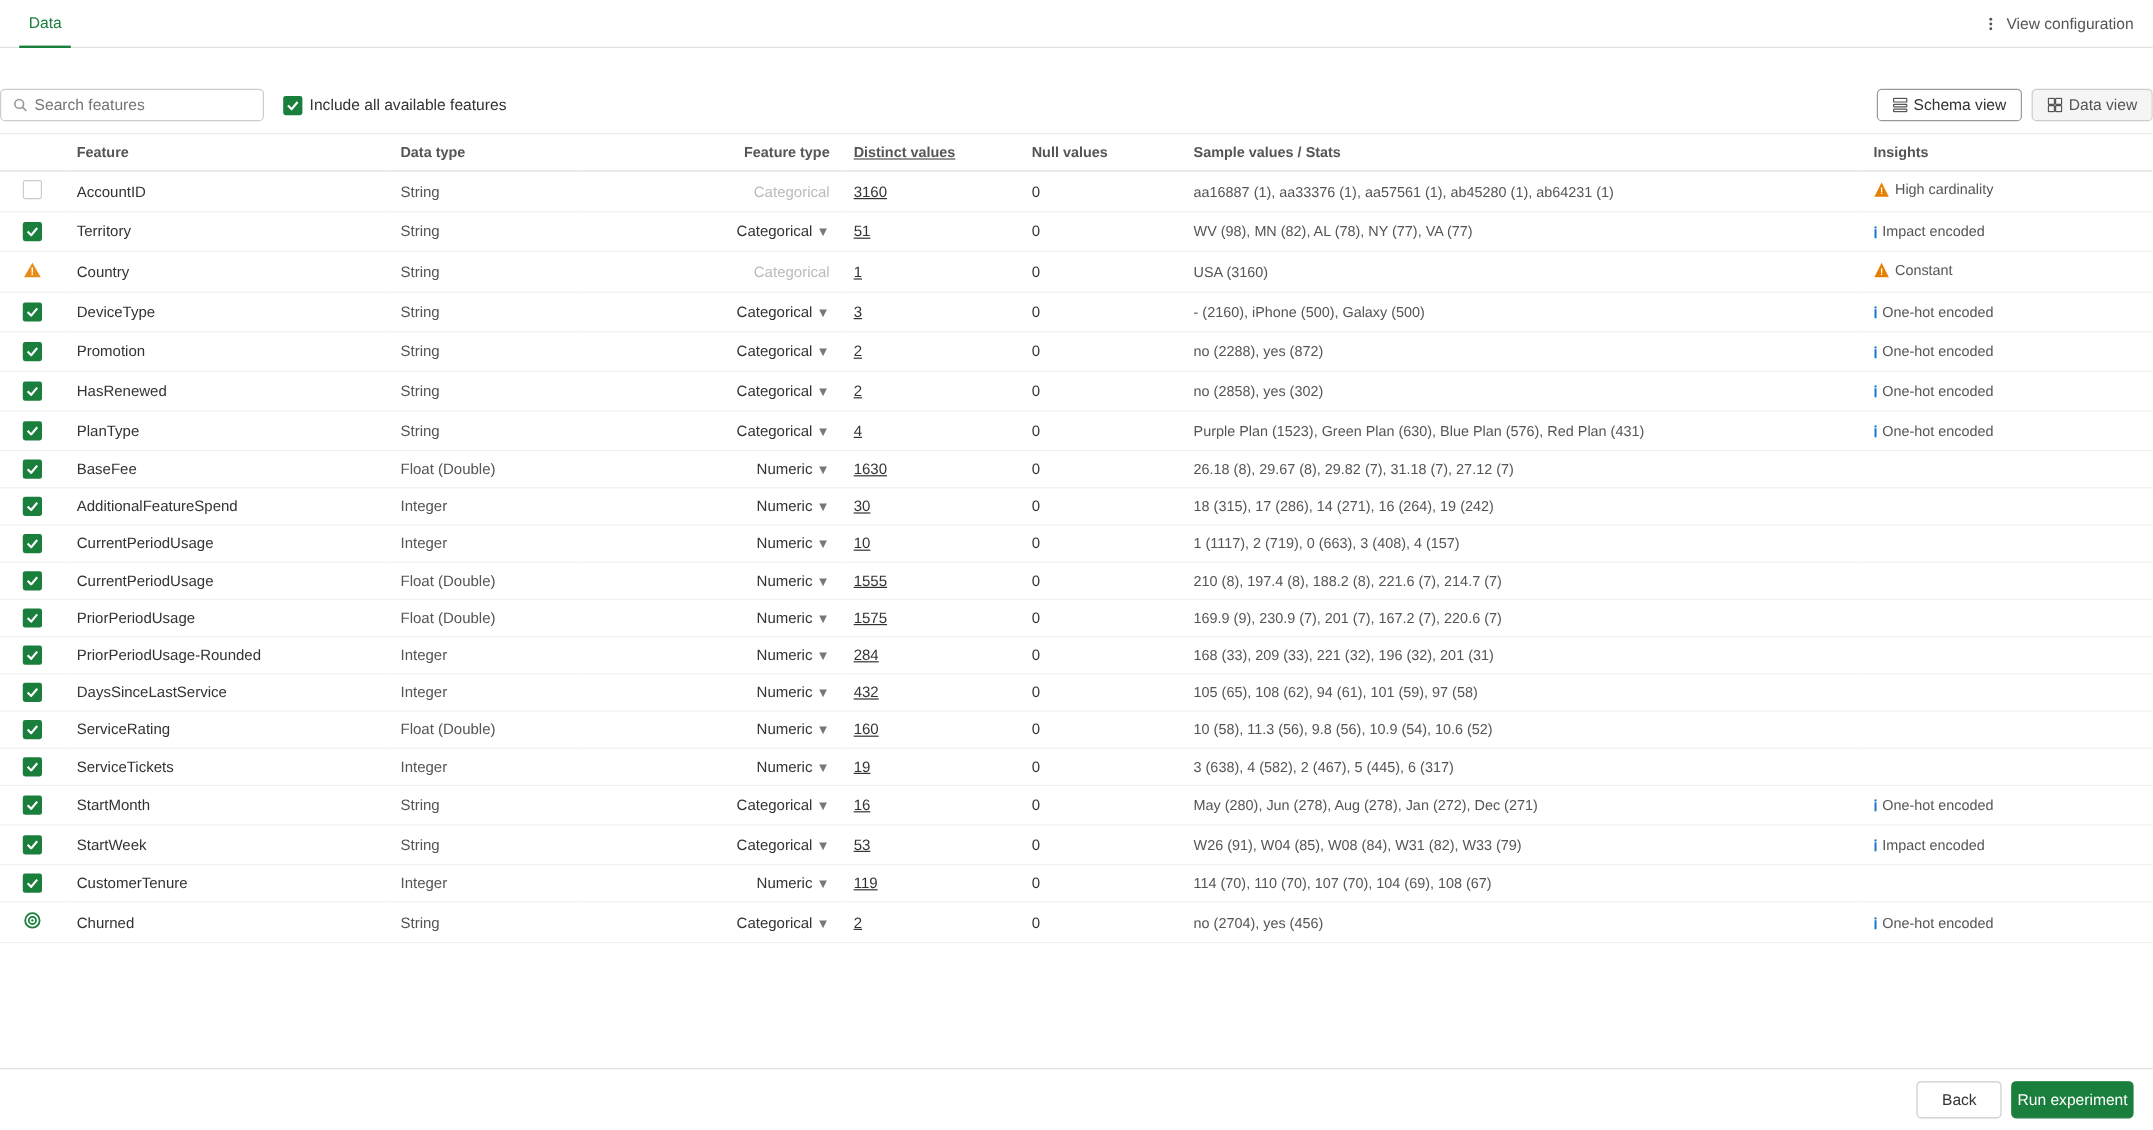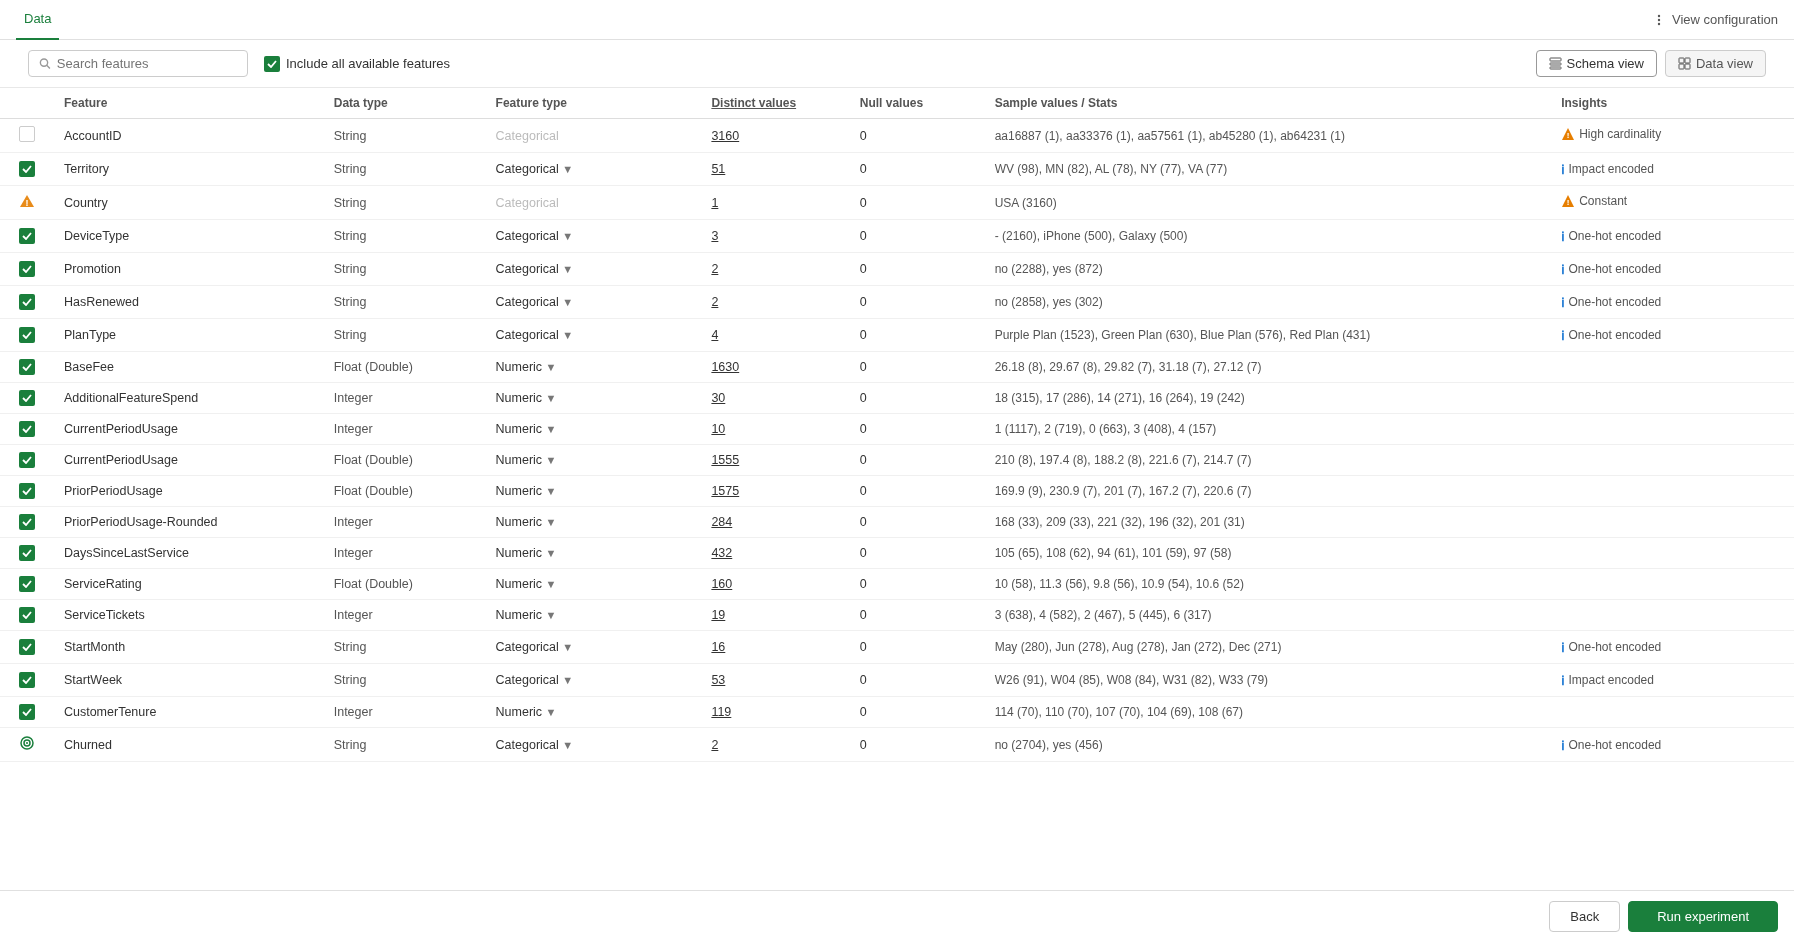--- a/index.html
+++ b/index.html
@@ -6,51 +6,51 @@
     body { font-family: -apple-system, BlinkMacSystemFont, 'Segoe UI', sans-serif; font-size: 13px; background: #fff; color: #333; }
 
     
     .top-nav { display: flex; align-items: center; justify-content: space-between; border-bottom: 1px solid #e0e0e0; padding: 0 16px; height: 40px; }
     .top-nav-left { display: flex; align-items: center; gap: 16px; }
     .tab { padding: 0 8px; height: 40px; display: flex; align-items: center; font-size: 13px; cursor: pointer; border-bottom: 2px solid transparent; }
     .tab.active { border-bottom: 2px solid #1a7f3c; color: #1a7f3c; font-weight: 500; }
     .view-config-btn { display: flex; align-items: center; gap: 6px; font-size: 13px; color: #555; cursor: pointer; background: none; border: none; }
 
     
-    .toolbar { display: flex; align-items: flex-end; justify-content: space-between; padding: 10px 28px; border-bottom: 1px solid #e8e8e8; background: #fff; }
+    .toolbar { display: flex; align-items: flex-end; justify-content: space-between; padding: 10px 0; border-bottom: 1px solid #e8e8e8; background: #fff; }
     .toolbar-left { display: flex; align-items: center; gap: 16px; }
     .search-box { display: flex; align-items: center; border: 1px solid #ccc; border-radius: 4px; padding: 5px 10px; gap: 6px; width: 220px; background: #fff; }
     .search-box input { border: none; outline: none; font-size: 13px; color: #999; width: 100%; }
     .include-checkbox { display: flex; align-items: center; gap: 6px; font-size: 13px; }
-    .toolbar-right { display: flex; align-items: center; gap: 8px; }
+    .toolbar-right { display: flex; align-items: center; gap: 8px; margin-top: 24px; }
     .view-btn { display: flex; align-items: center; gap: 5px; padding: 5px 12px; border: 1px solid #ccc; border-radius: 4px; font-size: 13px; cursor: pointer; background: #f5f5f5; color: #555; }
     .view-btn.active { background: #fff; border-color: #999; color: #333; }
 
     
     .table-container { overflow-y: auto; height: calc(100vh - 120px); }
     table { width: 100%; border-collapse: collapse; }
     thead th { position: sticky; top: 0; background: #fff; padding: 8px 10px; text-align: left; font-weight: 600; font-size: 12px; color: #555; border-bottom: 1px solid #ddd; white-space: nowrap; z-index: 10; }
     tbody tr { border-bottom: 1px solid #f0f0f0; }
     tbody td { padding: 7px 10px; font-size: 12.5px; vertical-align: middle; }
 
     .col-checkbox { width: 40px; }
     .col-feature { width: 200px; }
     .col-datatype { width: 120px; }
-    .col-featuretype { width: 160px; }
+    .col-featuretype { width: 160px; text-align: right; }
     .col-distinct { width: 110px; text-decoration: underline; }
     .col-null { width: 100px; }
     .col-sample { width: 420px; }
     .col-insights { width: 180px; }
 
     .insight-badge { display: inline-flex; align-items: center; gap: 4px; font-size: 12px; color: #555; }
 
     
     .bottom-bar { position: fixed; bottom: 0; left: 0; right: 0; display: flex; align-items: center; justify-content: flex-end; gap: 8px; padding: 10px 16px; border-top: 1px solid #e0e0e0; background: #fff; }
     .btn-back { padding: 7px 20px; border: 1px solid #ccc; border-radius: 4px; background: #fff; font-size: 13px; cursor: pointer; color: #333; }
-    .btn-run { padding: 7px 28px; border: 1px solid #1a7f3c; border-radius: 4px; background: #1a7f3c; font-size: 13px; cursor: pointer; color: #fff; font-weight: 500; text-align: right; }
+    .btn-run { padding: 7px 4px; border: 1px solid #1a7f3c; border-radius: 4px; background: #1a7f3c; font-size: 13px; cursor: pointer; color: #fff; font-weight: 500; text-align: right; }
 
     .sample-text { color: #555; font-size: 12px; }
   </style>
 </head>
 <body>
 
 <div class="top-nav">
   <div class="top-nav-left">
     <div class="tab active">Data</div>
   </div>

